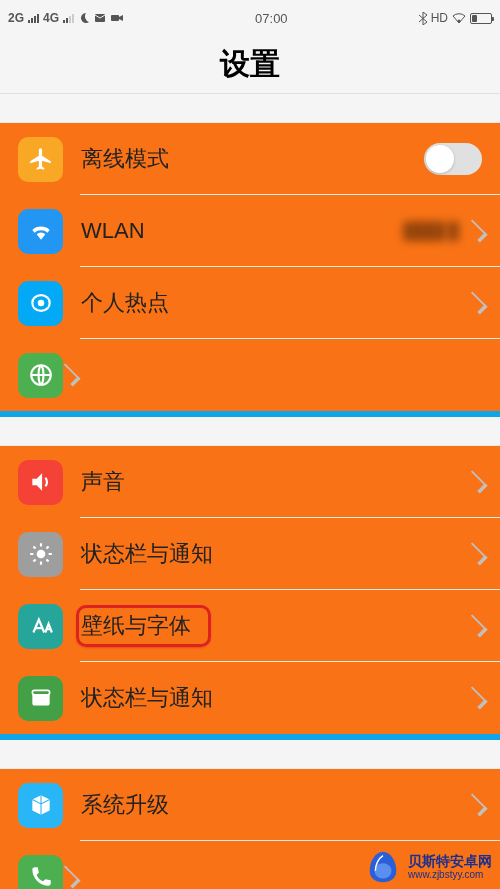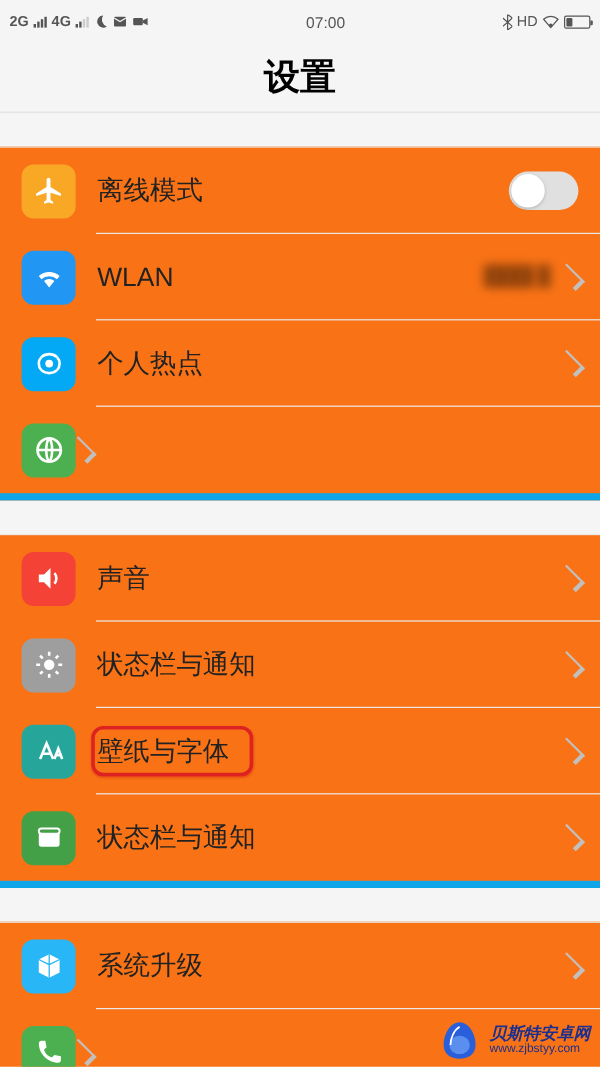--- a/index.html
+++ b/index.html
@@ -25,21 +25,21 @@
     .icon{width:45px;height:45px;border-radius:10px;display:flex;align-items:center;justify-content:center;flex-shrink:0}
     .lbl{margin-left:18px;font-size:22px;color:#222;flex:1}
     .chev{width:12px;height:12px;border-right:2px solid #c0c0c0;border-bottom:2px solid #c0c0c0;transform:rotate(-45deg) scaleY(1.8) scaleX(0.9)}
     .toggle{width:58px;height:32px;background:#e0e0e0;border-radius:16px;position:relative}
     .toggle::after{content:"";position:absolute;width:28px;height:28px;background:#fff;border-radius:50%;top:2px;left:2px;box-shadow:0 1px 3px rgba(0,0,0,0.2)}
     .value{font-size:16px;color:transparent;text-shadow:0 0 8px rgba(0,0,0,0.4);margin-right:12px;letter-spacing:-1px}
     .hl{position:absolute;left:76px;width:135px;height:42px;border:3px solid #d22;border-radius:10px;top:15px;box-shadow:0 1px 2px rgba(200,0,0,0.3)}
     .wm{position:absolute;right:8px;bottom:3px;display:flex;align-items:center;gap:6px;z-index:10}
     .wm-logo{width:38px;height:38px}
     .wm-txt{display:flex;flex-direction:column;line-height:1.1}
-    .wm-t1{font-size:14px;color:#1a2f8f;font-weight:bold;font-style:italic}
+    .wm-t1{font-size:14px;color:#1a2f8f;font-weight:bold;}
     .wm-t2{font-size:10px;color:#1a2f8f;}
     
     .i-plane{background:#f9a825}.i-wifi{background:#2196f3}.i-hot{background:#03a9f4}.i-net{background:#4caf50}
     .i-snd{background:#f44336}.i-disp{background:#9e9e9e}.i-wall{background:#26a69a}.i-stat{background:#43a047}
     .i-upd{background:#29b6f6}.i-phone{background:#4caf50}
   </style>
 </head>
 <body>
 
 <div class="status">

